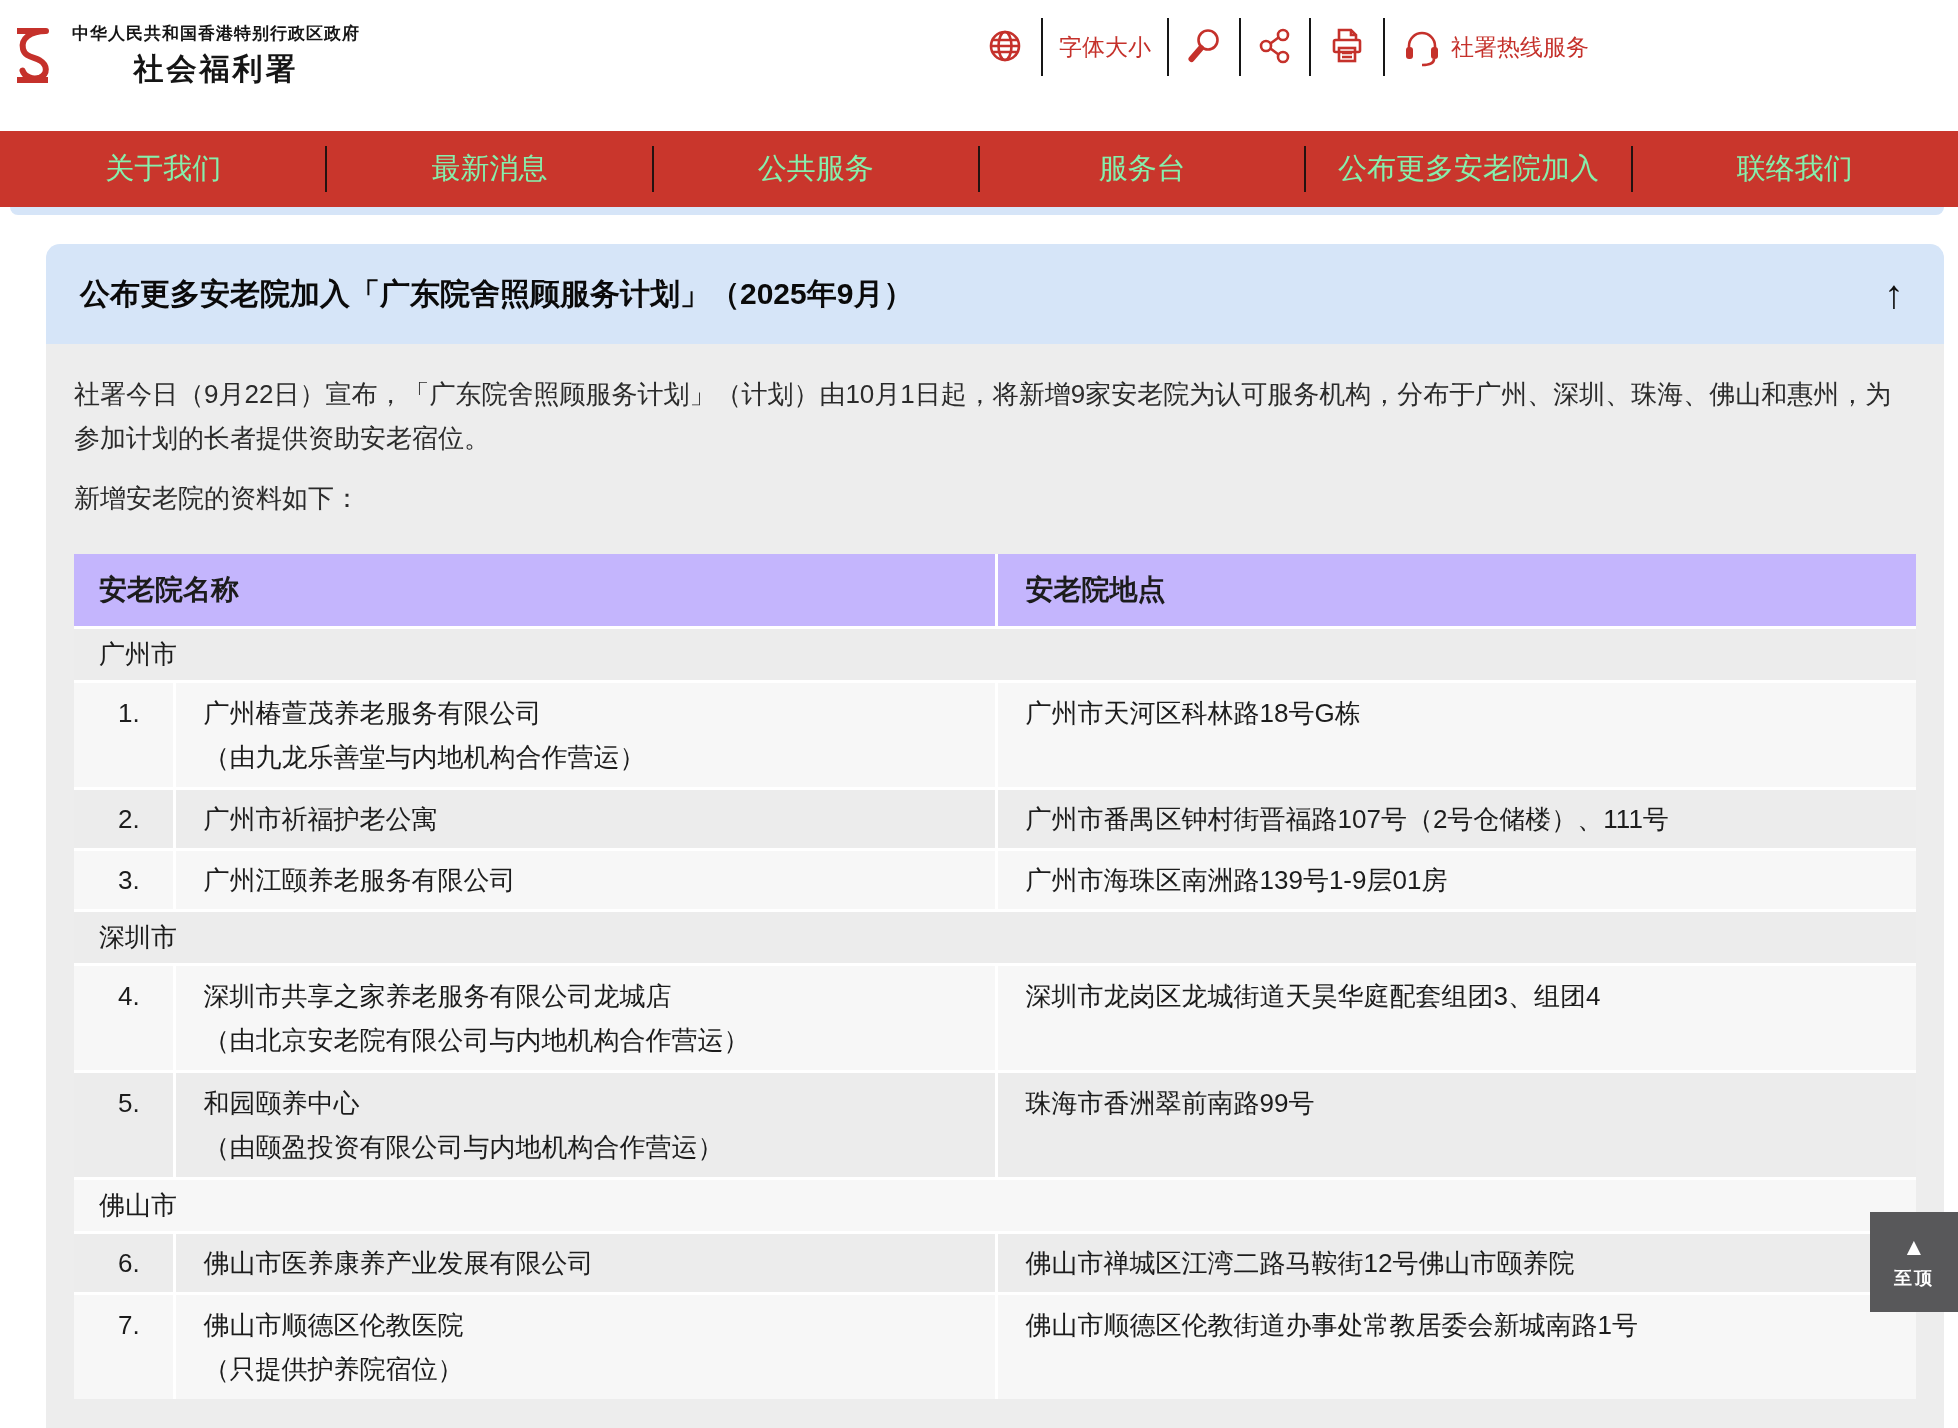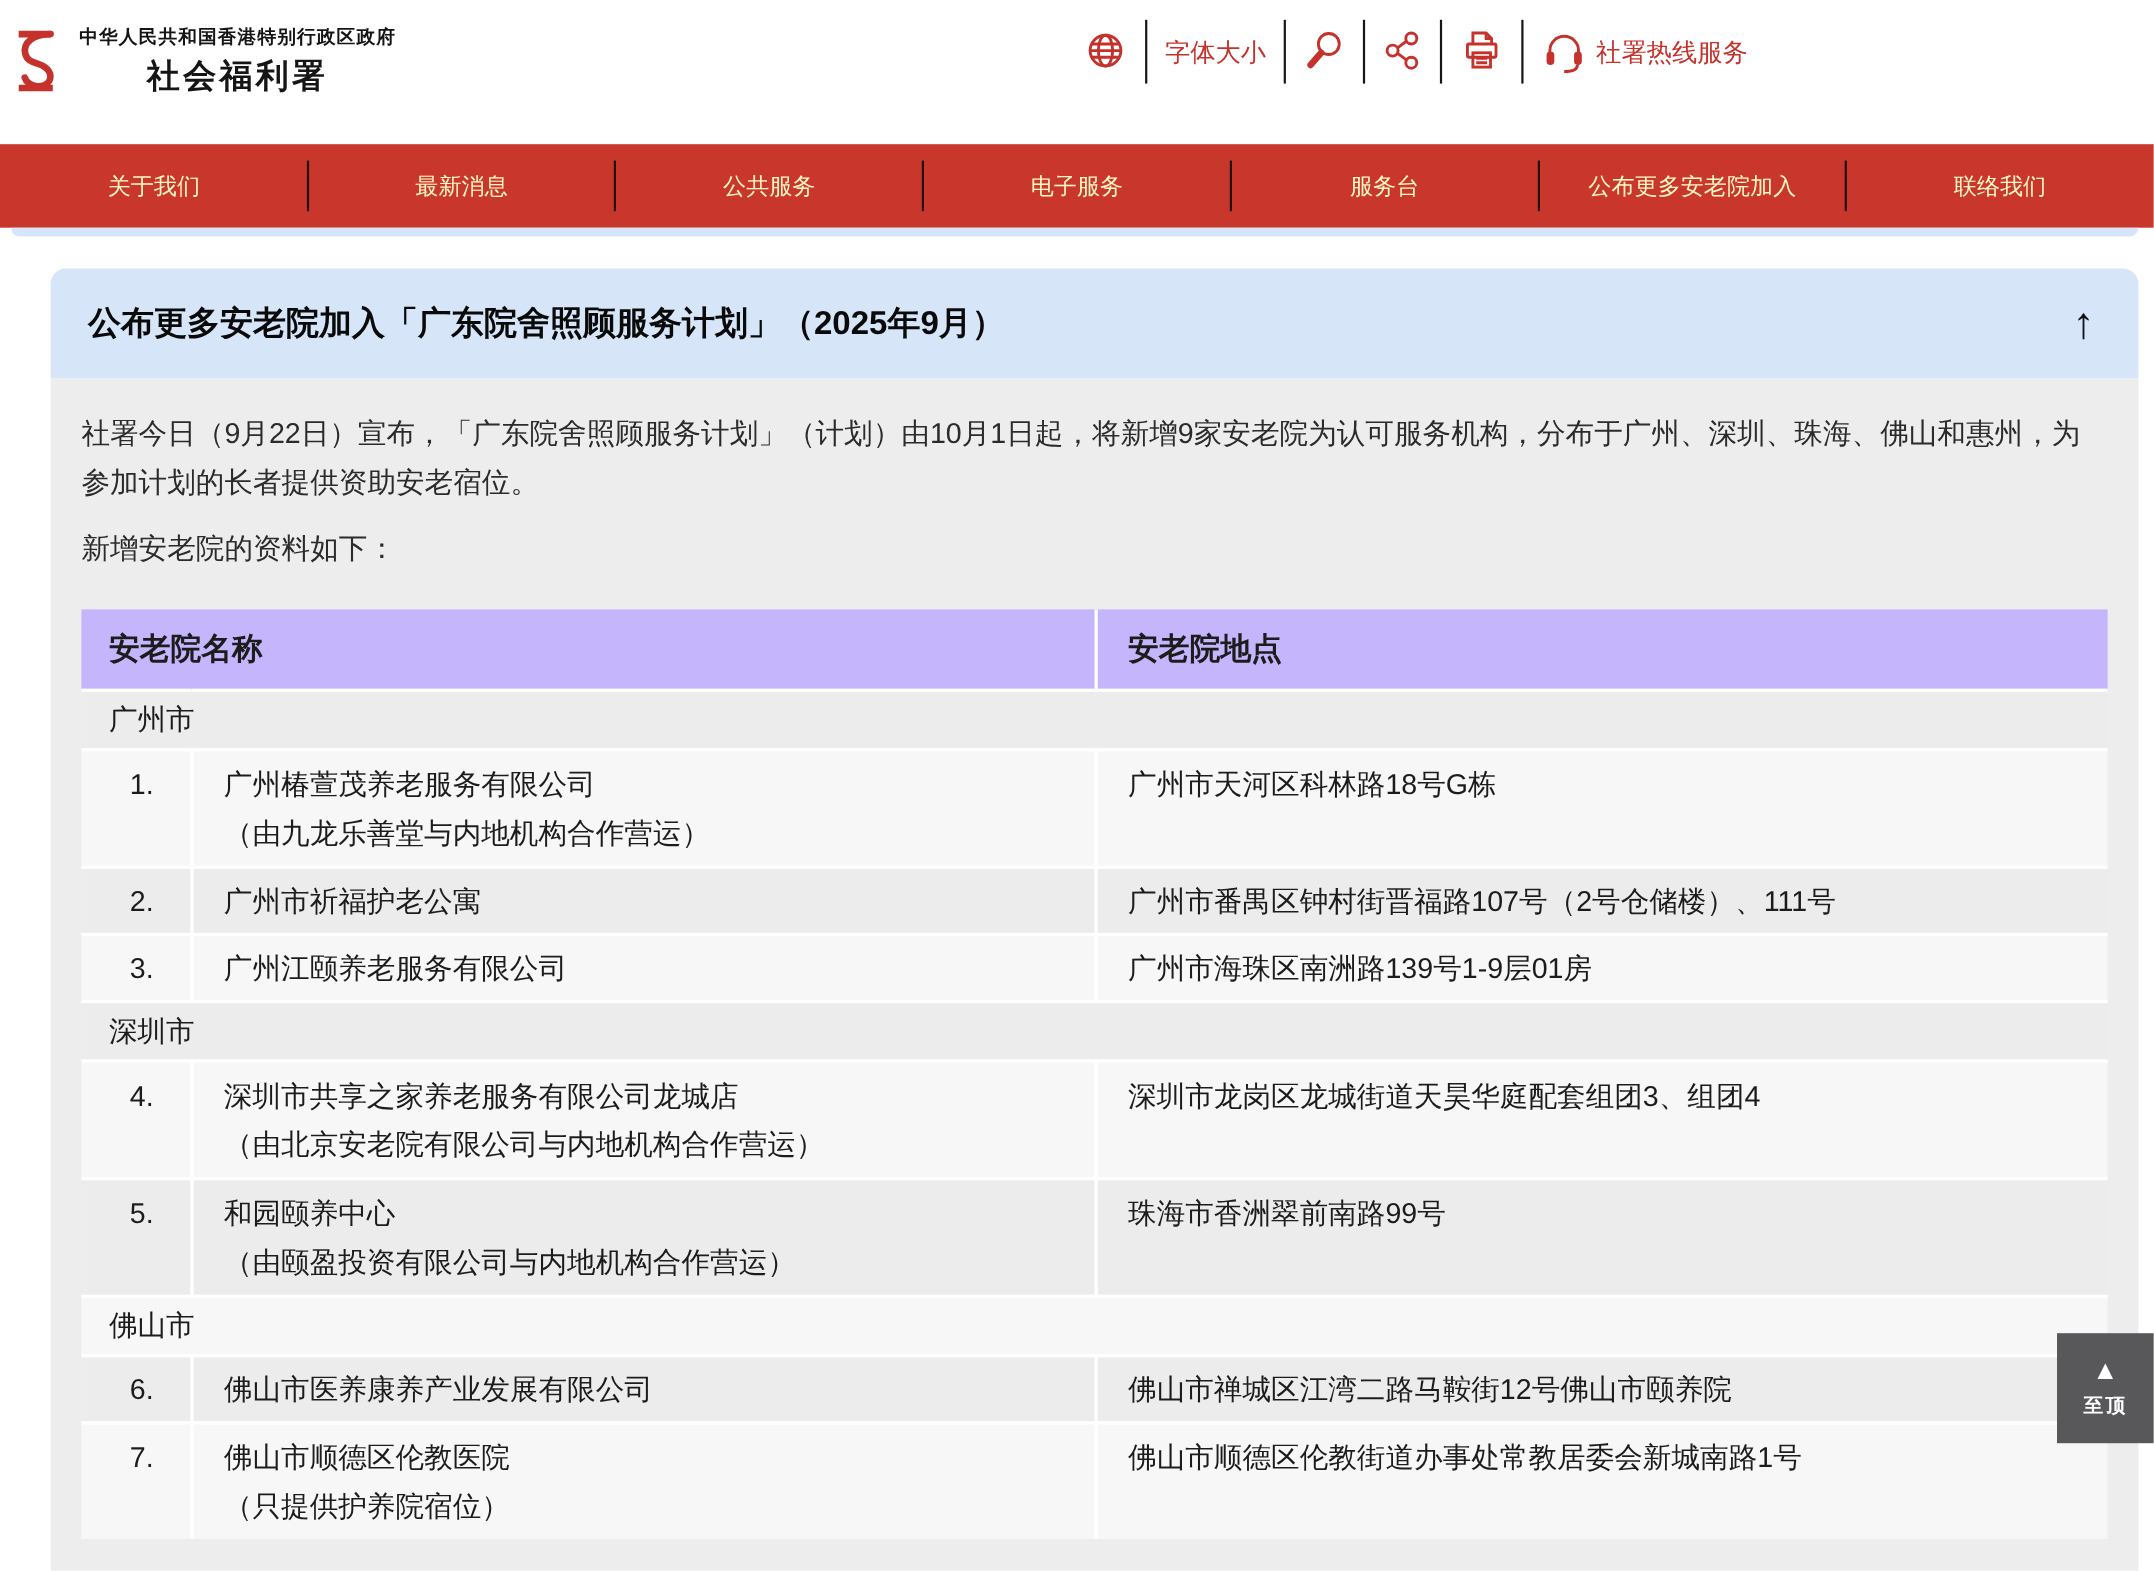--- a/index.html
+++ b/index.html
@@ -12,21 +12,21 @@
   .logo-text .gov { font-size:17px; font-weight:700; color:#151515; letter-spacing:1px; }
   .logo-text .dept { font-size:30px; font-weight:700; color:#151515; letter-spacing:3px; margin-top:4px; }
   .toolbar { position:absolute; left:985px; top:14px; height:66px; display:flex; align-items:center; gap:16px; }
   .tool-btn { display:flex; align-items:center; gap:8px; cursor:pointer; background:none; border:none; }
   .tool-divider { width:2px; height:58px; background:#161616; }
   .red-label { color:#c5312b; font-size:23px; white-space:nowrap; }
 
   
   .main-nav { height:76px; background:#c9362c; display:flex; list-style:none; }
   .main-nav li { flex:1; display:flex; align-items:center; justify-content:center;
-    color:#fef9c3; font-size:21px; cursor:pointer; position:relative; white-space:nowrap; }
+    color:#86efac; font-size:29px; cursor:pointer; position:relative; white-space:nowrap; }
   .main-nav li + li::before { content:""; position:absolute; left:-1px; top:50%;
     transform:translateY(-50%); width:2px; height:46px; background:#241210; }
 
   
   .remnant { margin:0 14px 0 10px; height:8px; background:#d6e5f8; border-radius:0 0 14px 14px; }
 
   
   .article-card { margin:29px 14px 0 10px;padding-left:36px; }
   .article-header { background:#d6e5f8; border-radius:14px 14px 0 0; height:100px;
     display:flex; align-items:center; justify-content:space-between; padding:0 40px 0 34px; }
@@ -146,21 +146,20 @@
       </span>
       <span class="red-label">社署热线服务</span>
     </button>
   </div>
 </div>
 
 <ul class="main-nav">
     <li>关于我们</li>
     <li>最新消息</li>
     <li>公共服务</li>
-    <li>电子服务</li>
     <li>服务台</li>
     <li>公布更多安老院加入</li>
     <li>联络我们</li>
   </ul>
 
 <div class="remnant"></div>
 
 <div class="article-card">
   <div class="article-header">
     <span class="article-title">公布更多安老院加入「广东院舍照顾服务计划」（2025年9月）</span>

